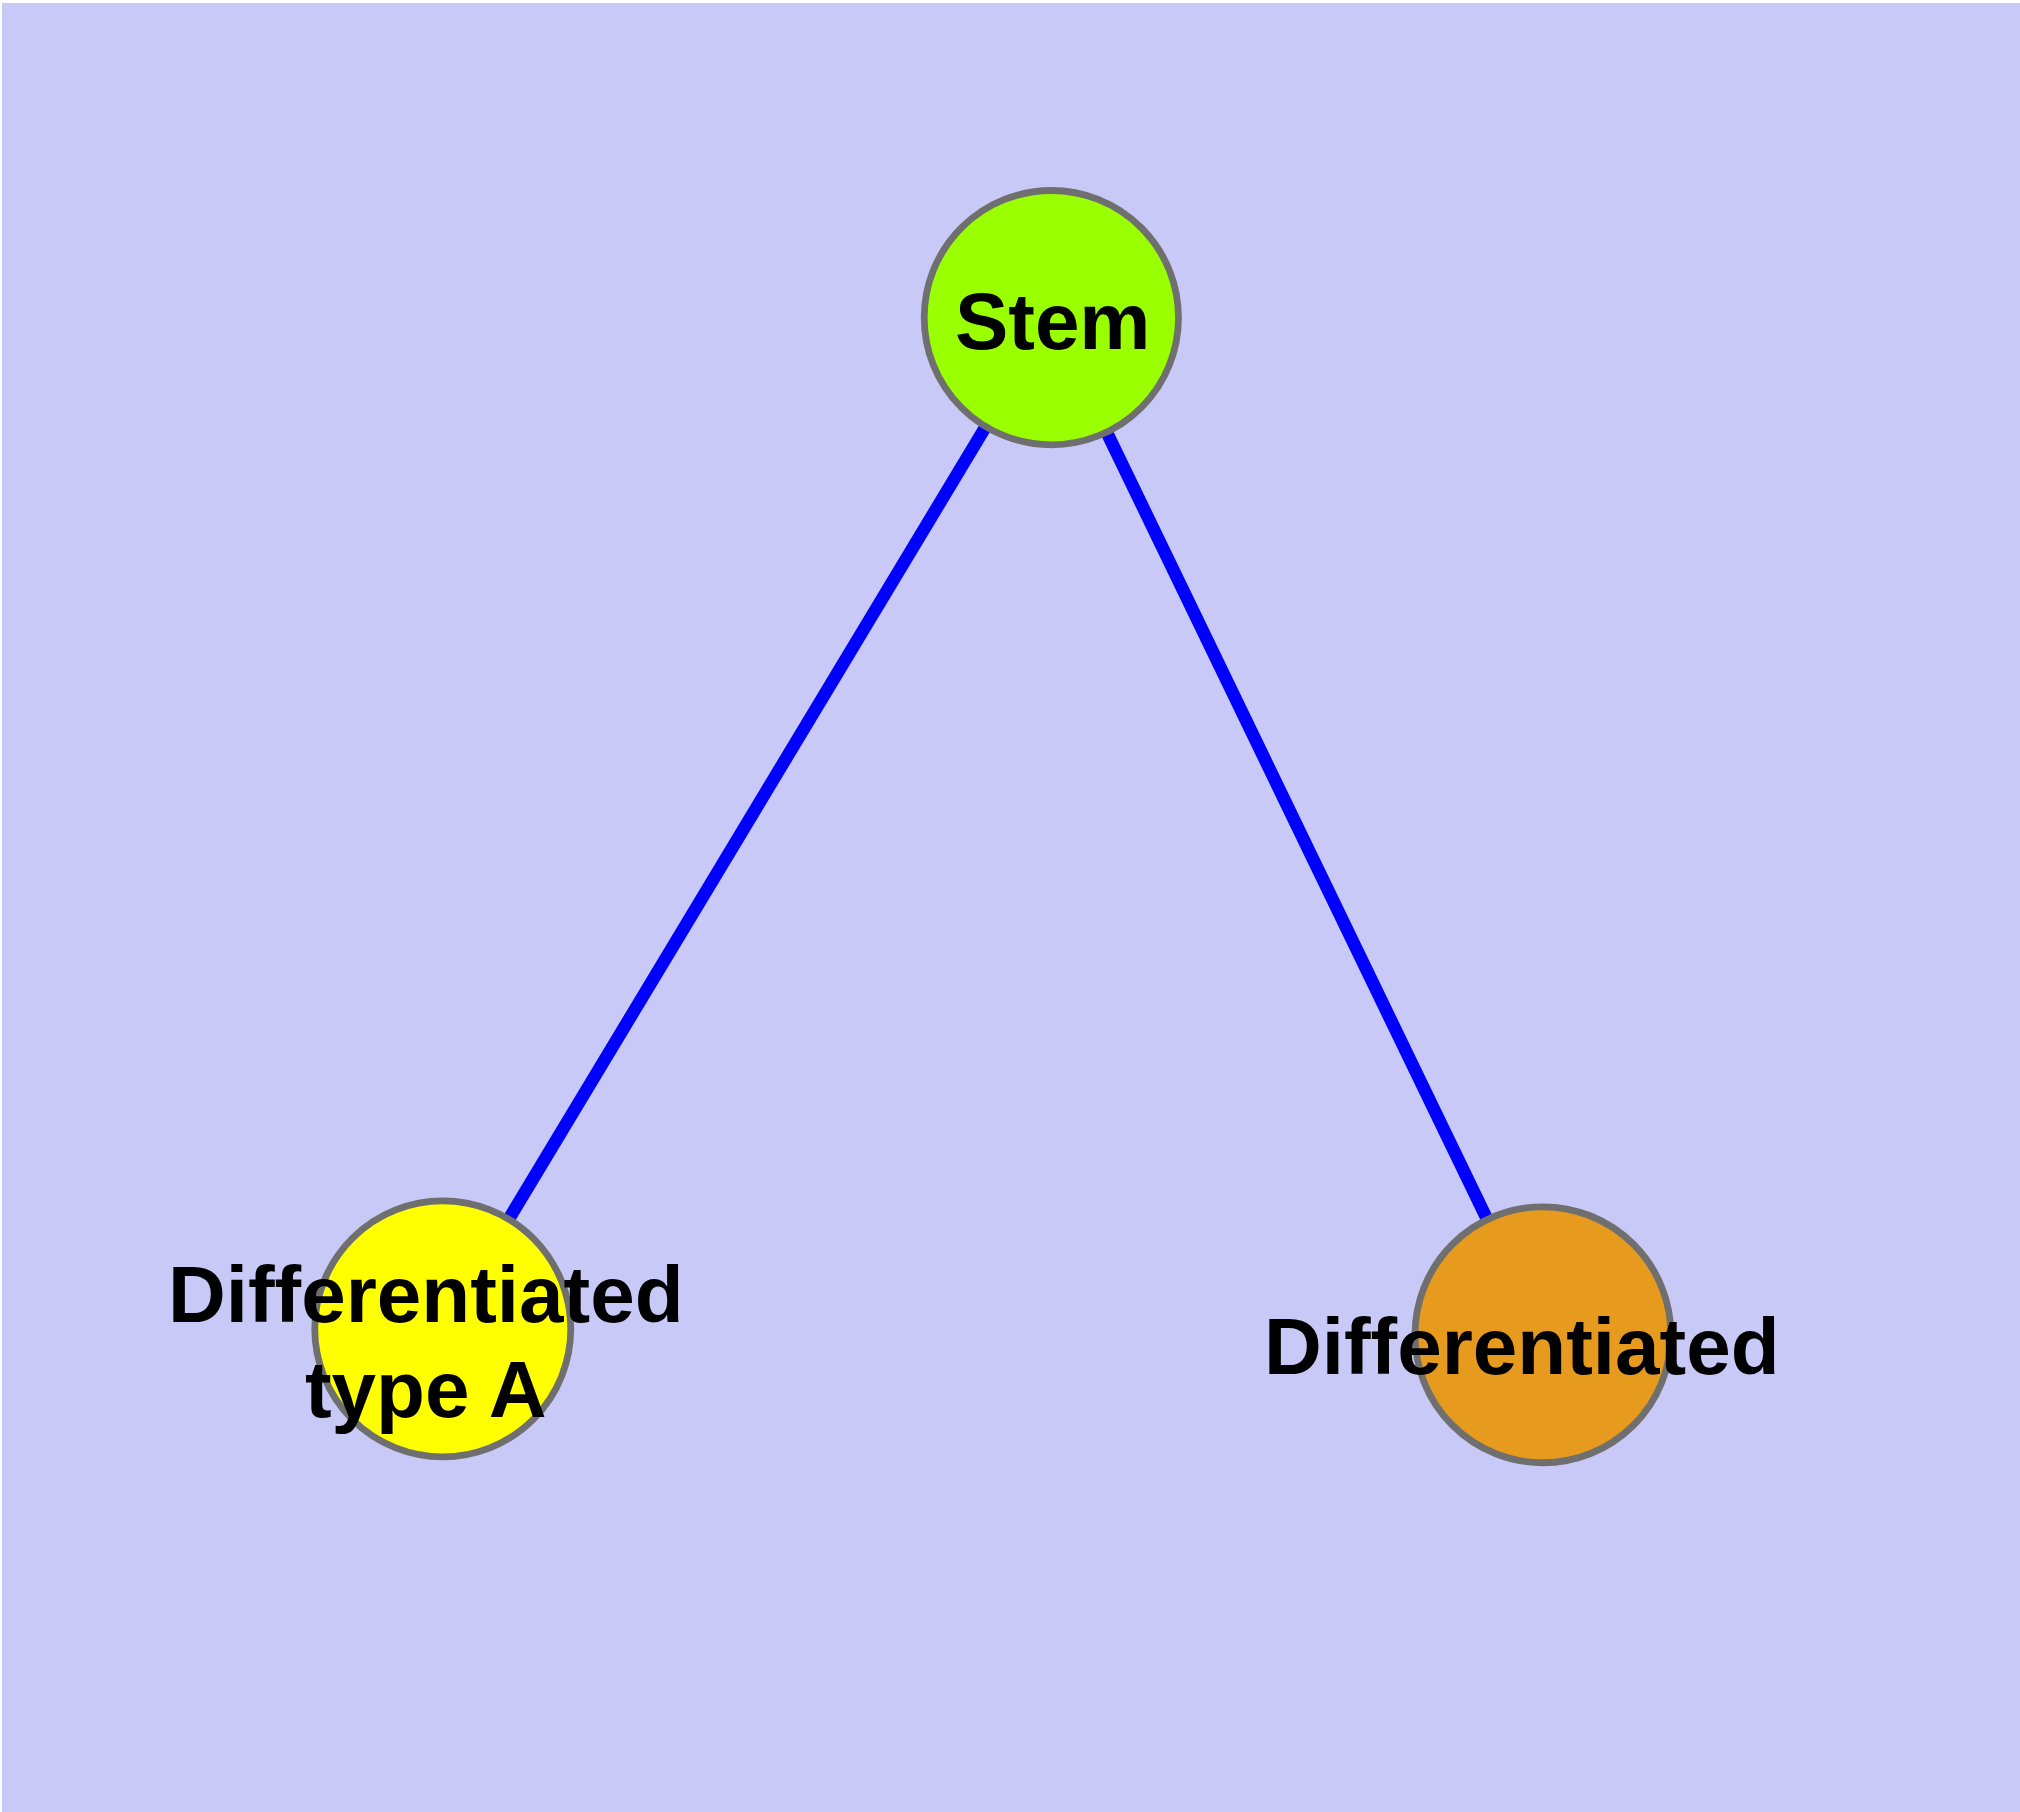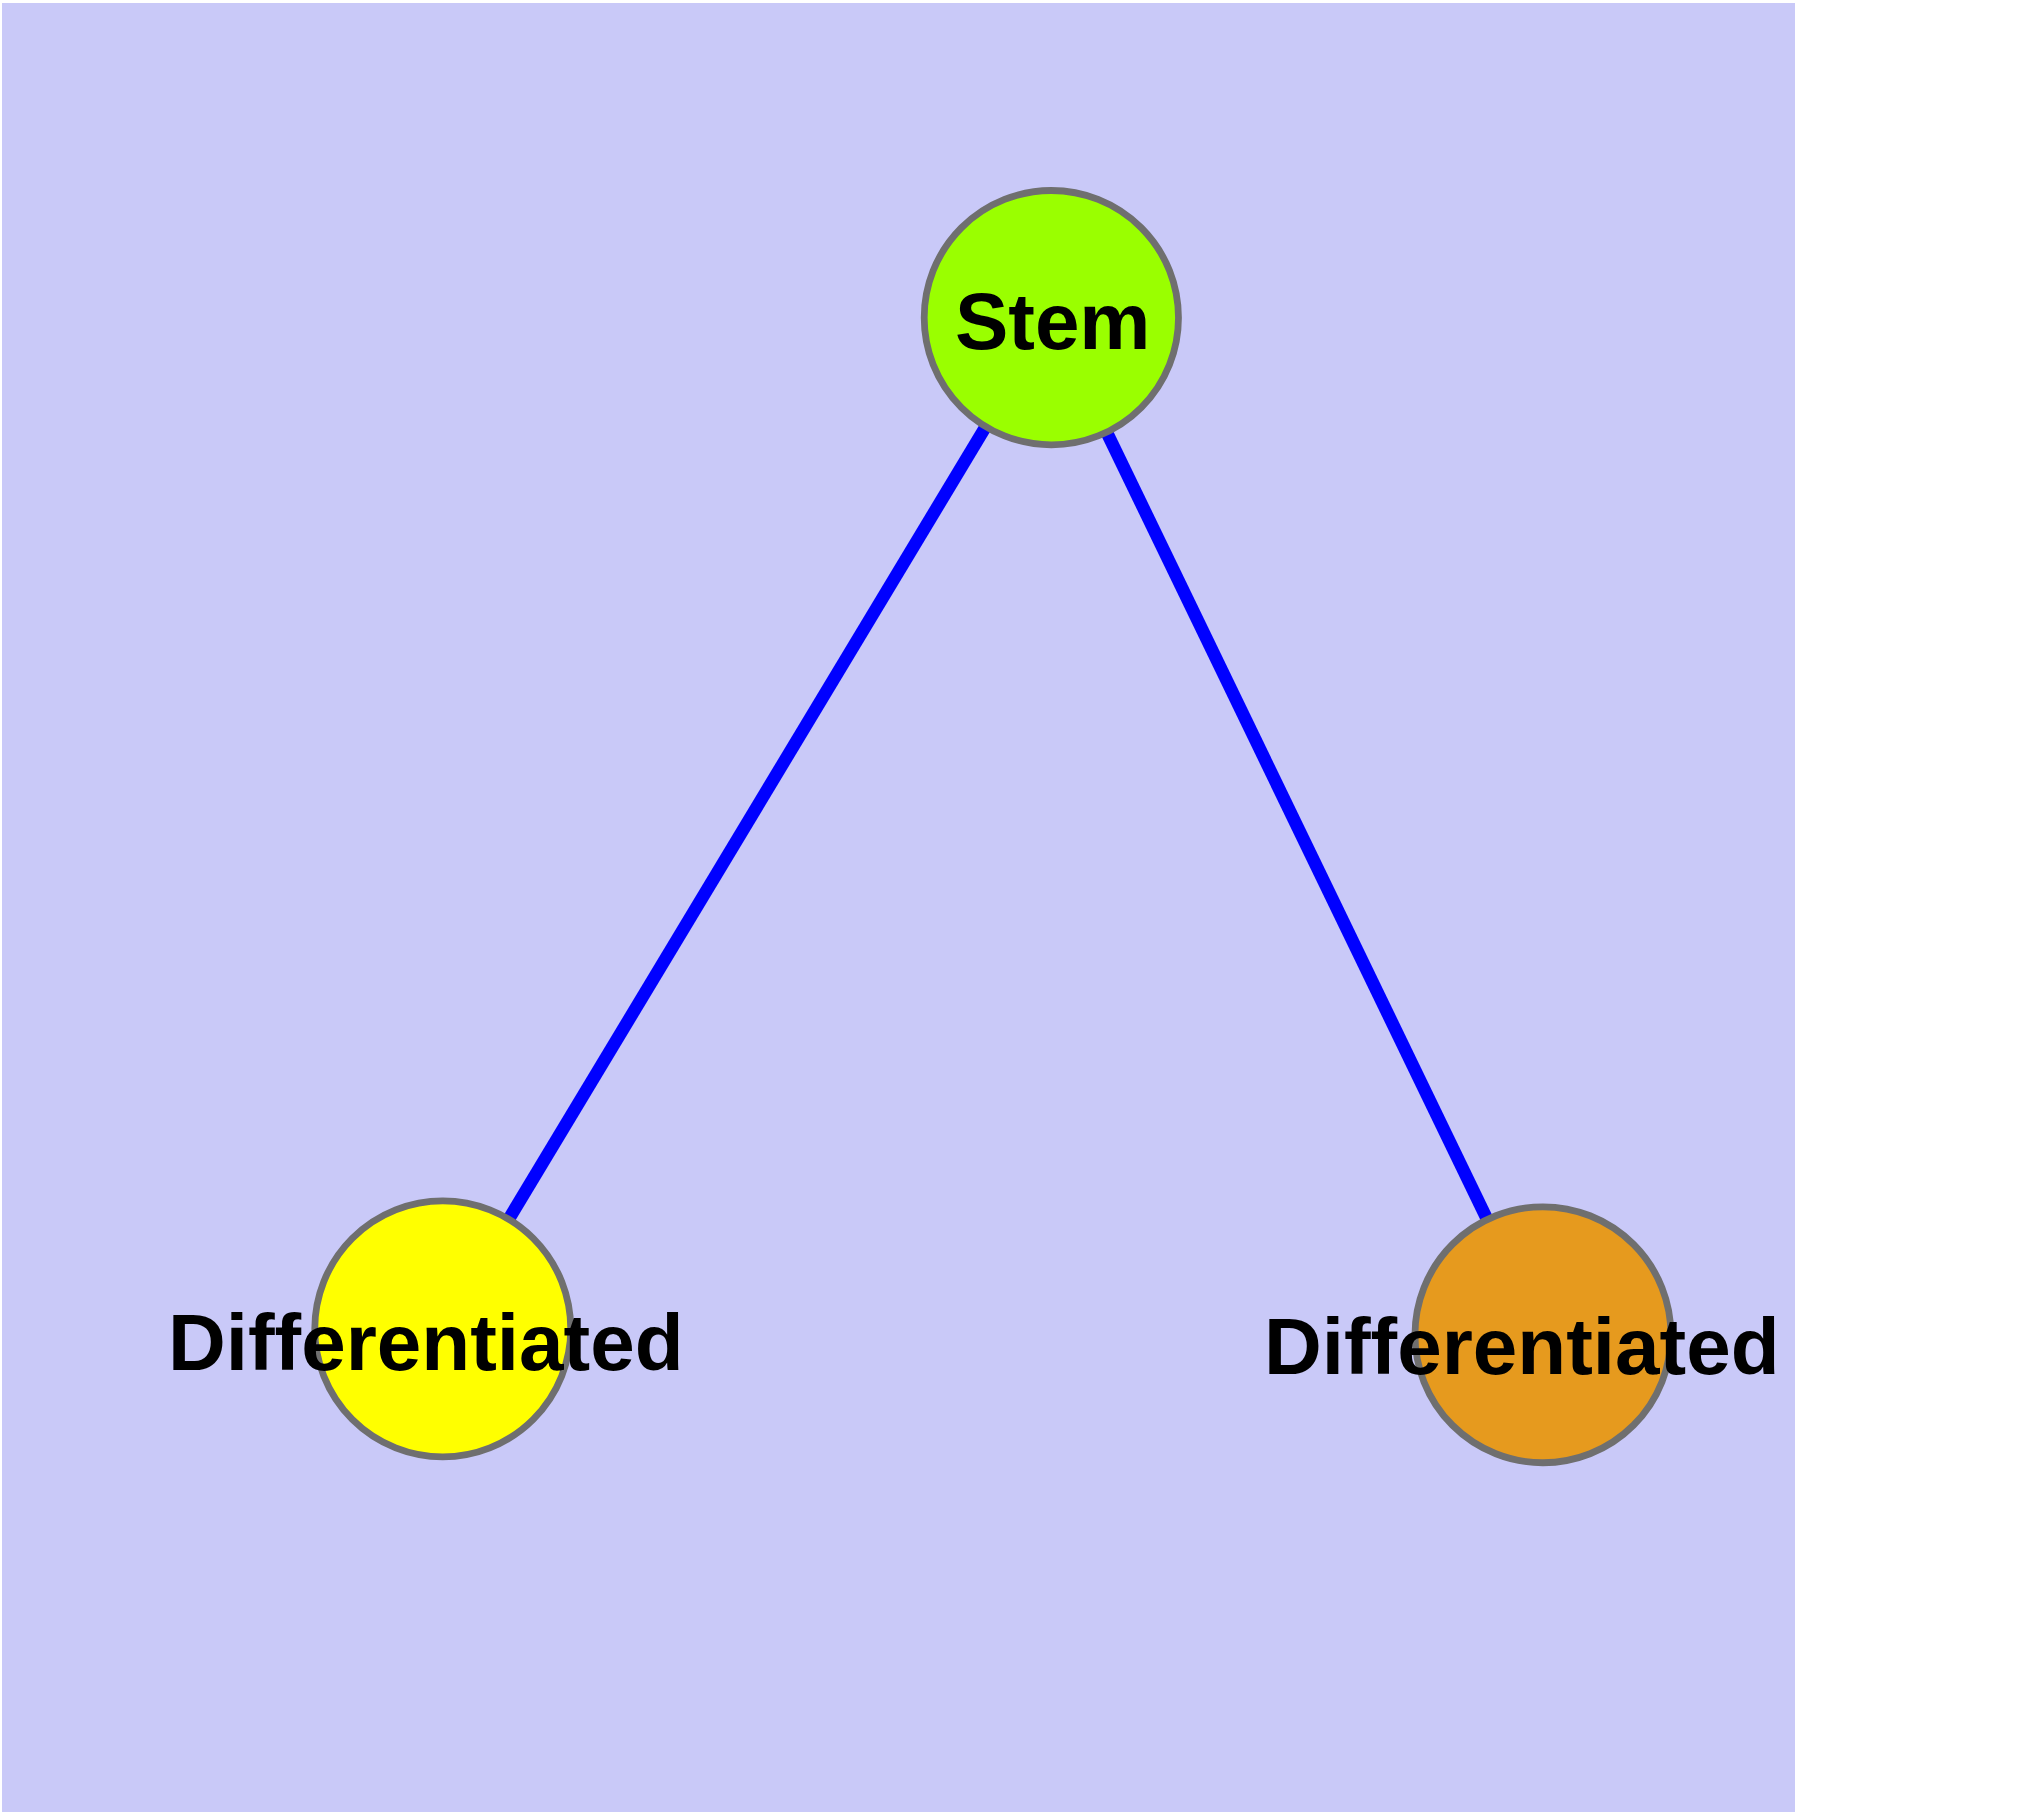--- a/index.html
+++ b/index.html
@@ -7,21 +7,21 @@
     padding: 0;
     width: 2021px;
     height: 1812px;
     background: #ffffff;
     font-family: "Liberation Sans", sans-serif;
   }
   .canvas {
     position: absolute;
     left: 1.7px;
     top: 2.5px;
-    width: 1793px;
+    width: 2019px;
     height: 1810px;
     background: #c9c9f8;
     overflow: hidden;
   }
   .diagram-svg {
     position: absolute;
     left: 0;
     top: 0;
     width: 2019px;
     height: 1810px;
@@ -66,20 +66,21 @@
 
     <circle class="node-circle" cx="1818" cy="1571" r="151" fill="#e69a1e"></circle>
   </svg>
 
   <div class="node-label label-stem">
     <div>Stem</div>
   </div>
 
   <div class="node-label label-type-a">
     <div>Differentiated</div>
+    <div>type A</div>
   </div>
 
   <div class="node-label label-type-b">
     <div>Differentiated</div>
   </div>
 
 </div>
 
 
 </body></html>

